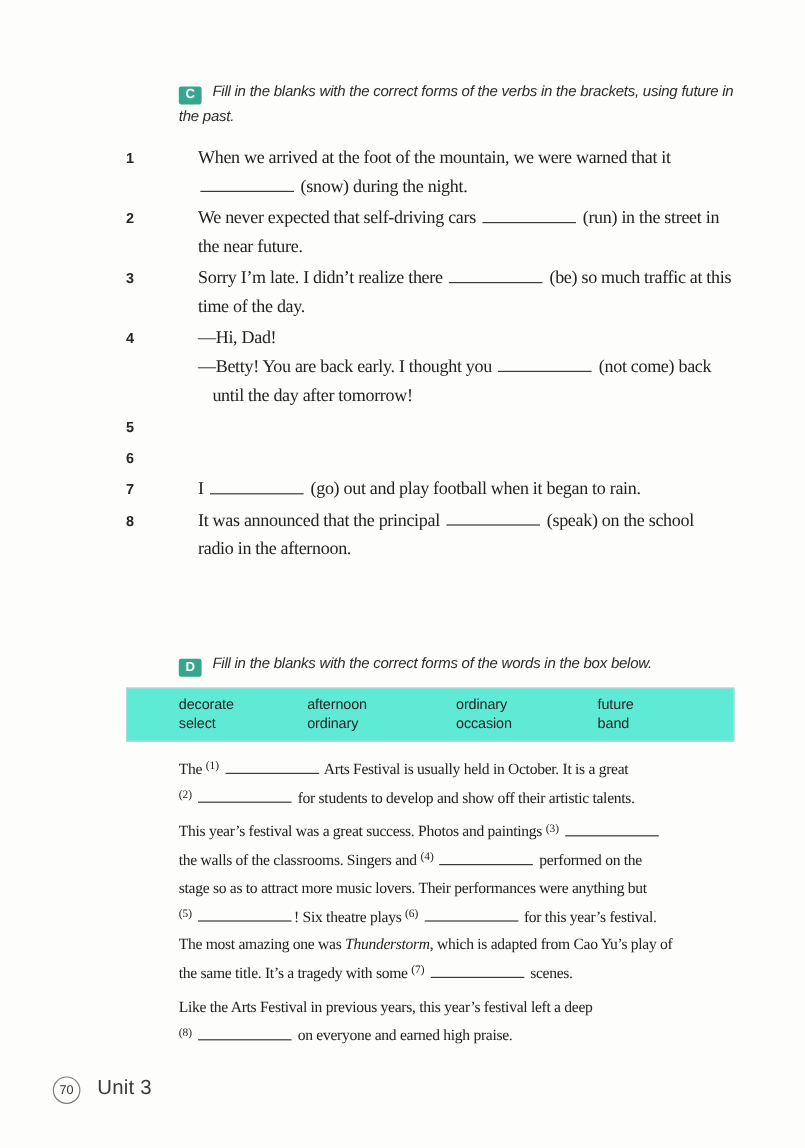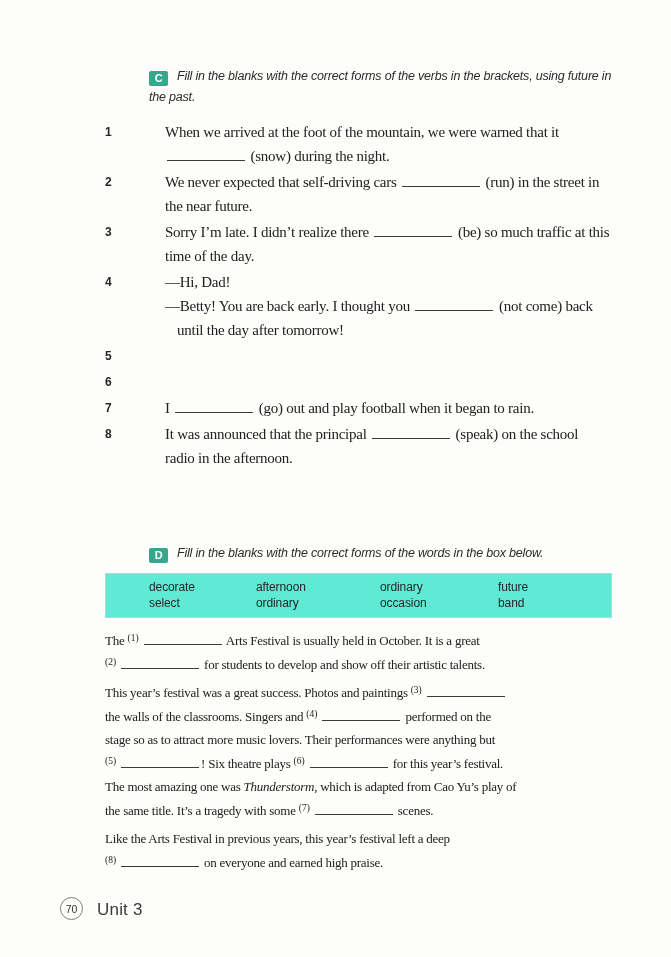--- a/index.html
+++ b/index.html
@@ -71,27 +71,27 @@
     grid-template-columns:107px 124px 118px 1fr;
     font-family:"Liberation Sans", sans-serif;
     font-size:12px;letter-spacing:-0.1px;line-height:16px;color:#262626;
     background:#5eead4;
   }
 
   
   .paras{position:absolute;left:105px;top:629px;width:480px;}
   .para{
     font-size:13px;letter-spacing:-0.25px;line-height:23.5px;
-    white-space:nowrap;margin-bottom:5px;
+    white-space:nowrap;margin-bottom:5px;margin-left:44px;
   }
 
   
   .footer{
-    position:absolute;left:60px;top:897px;
-    display:flex;align-items:flex-end;
+    position:absolute;left:44px;top:897px;
+    display:flex;align-items:flex-start;
     font-family:"Liberation Sans", sans-serif;
   }
   .page-num{
     width:23px;height:23px;border:1px solid #7d7d7d;border-radius:50%;
     display:flex;align-items:center;justify-content:center;
     font-size:10.5px;color:#333;box-sizing:border-box;
   }
   .unit-label{margin-left:14px;font-size:17px;color:#3a3a3a;letter-spacing:0.2px;}
 </style>
 </head>

